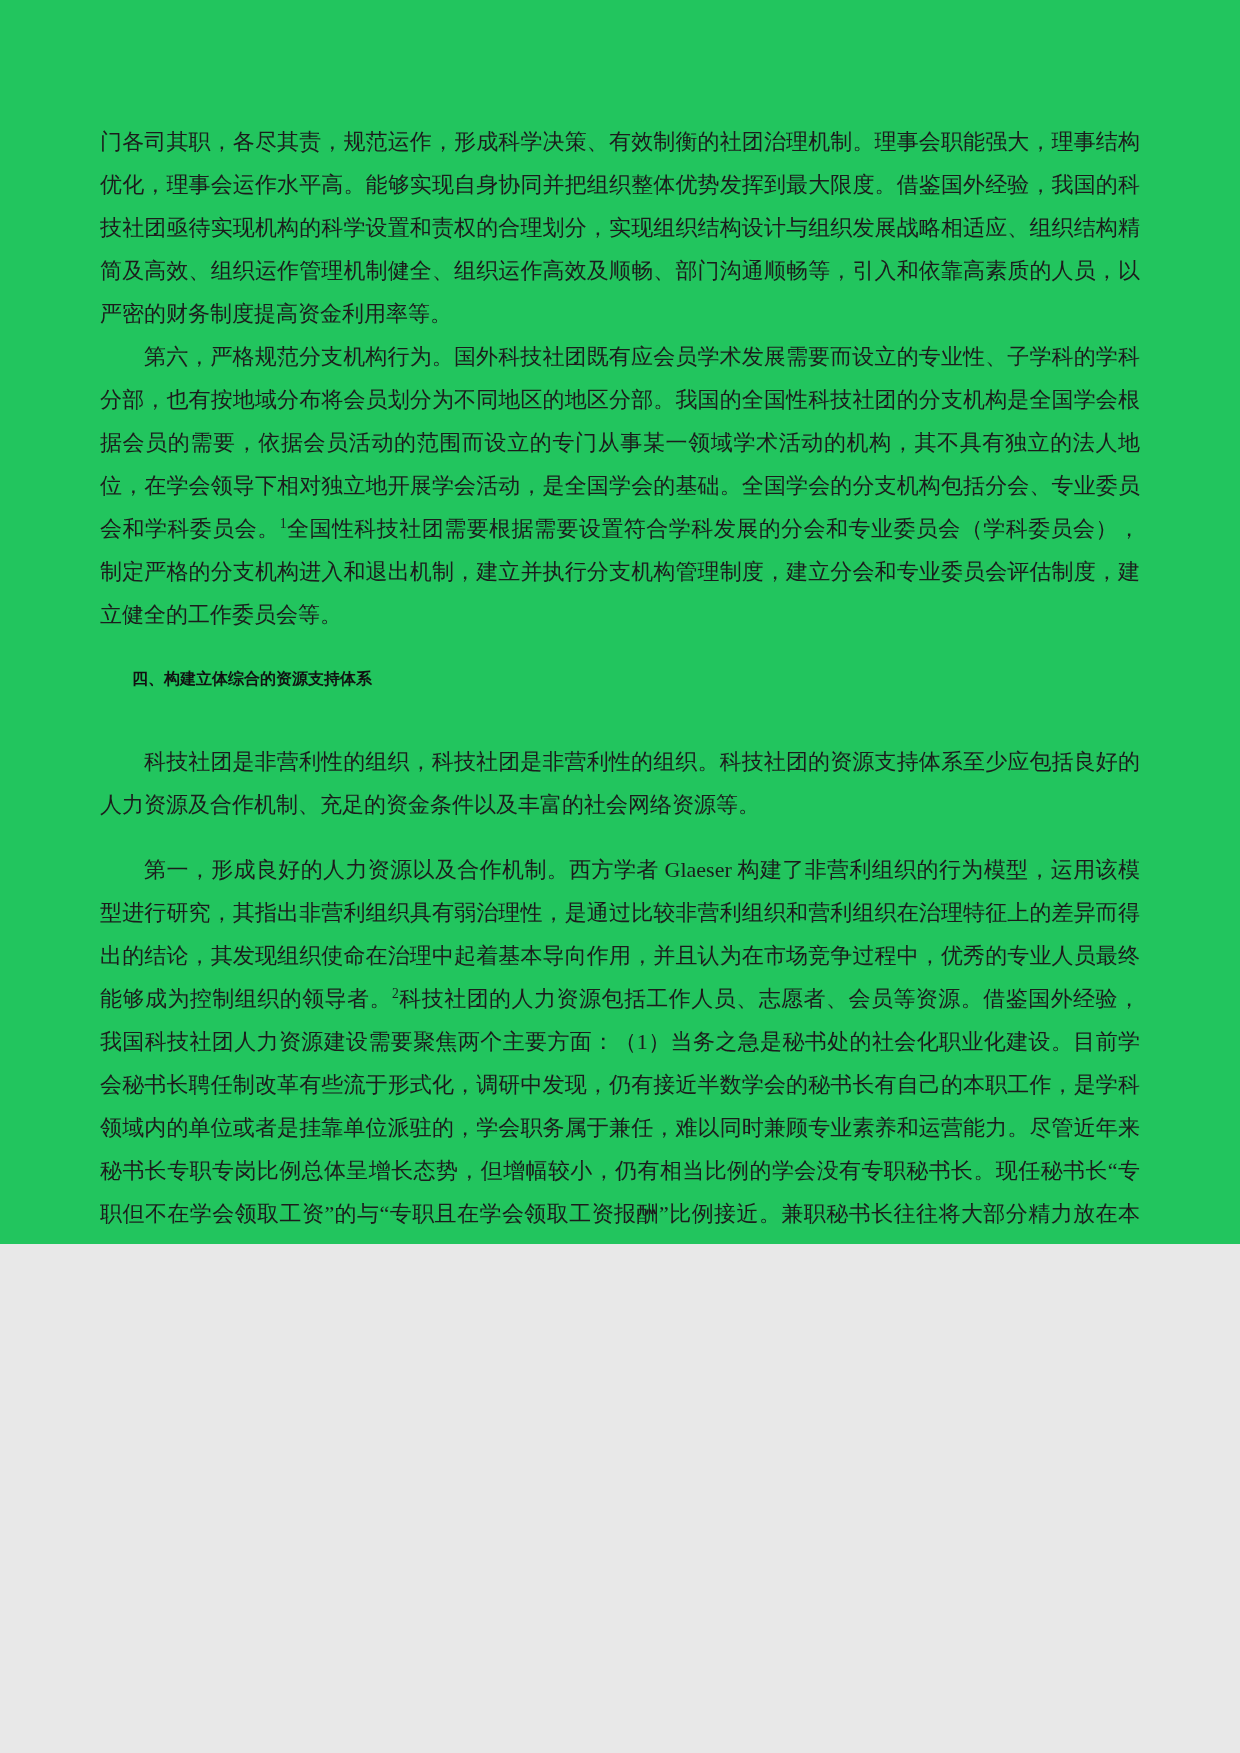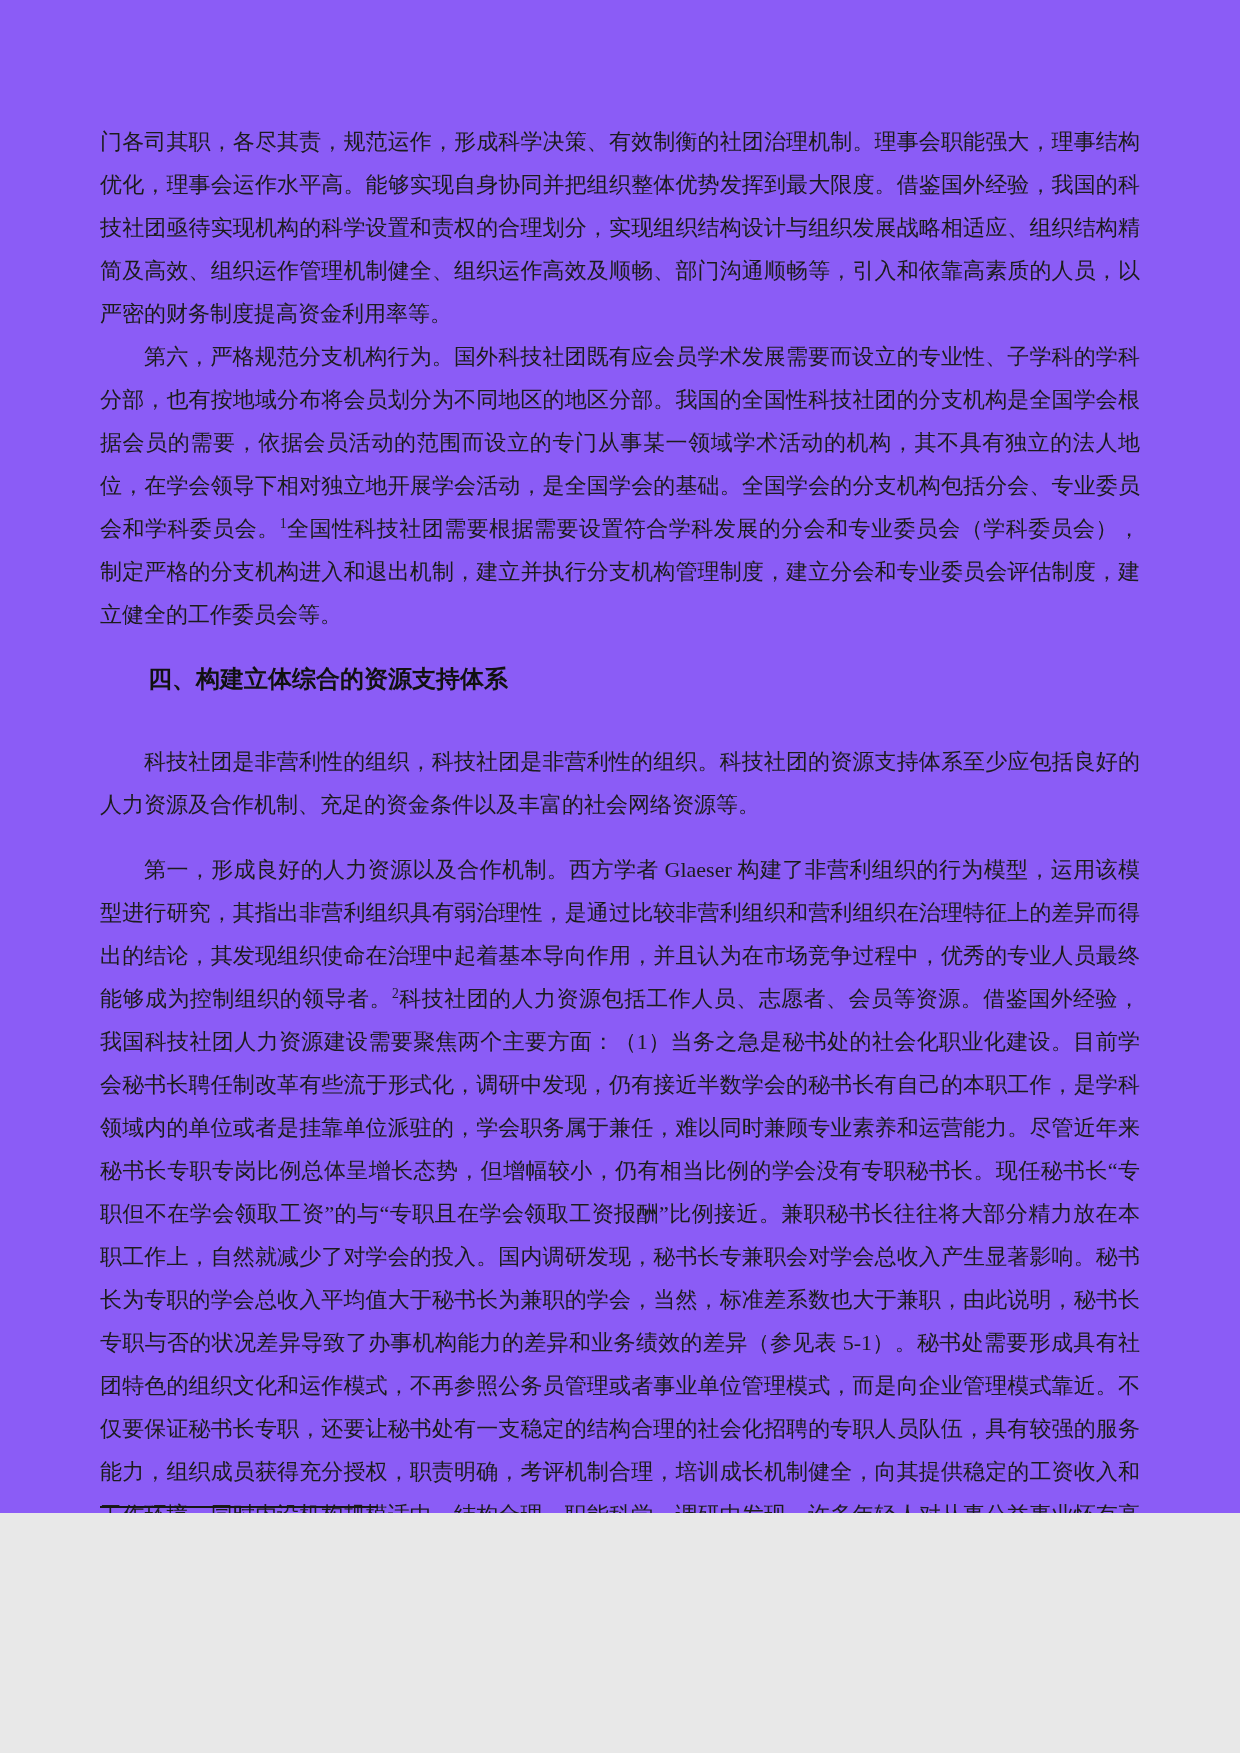--- a/index.html
+++ b/index.html
@@ -1,37 +1,37 @@
 <!DOCTYPE html>
 <html lang="zh"><head>
 <meta charset="utf-8">
 <style>
   html,body{margin:0;padding:0;background:#e8e8e8;}
   .page{
     position:relative;
-    width:1240px;height:1513px;
+    width:1240px;height:1244px;
     margin:0 auto;
-    background:#8b5cf6;
+    background:#22c55e;
     color:#1c1c1c;
     font-family:"Liberation Serif","DejaVu Serif",serif;
     overflow:hidden;
   }
   .doc-body{
     position:absolute;
     left:100px;top:120px;width:1040px;
     font-size:22px;
     line-height:43px;
     text-align:justify;
   }
   .para{margin:0;}
   .para.indent{text-indent:2em;font-family:Liberation Serif, serif;}
   .para.gap{margin-top:22px;}
   .section-heading{
     font-family:"Liberation Sans","DejaVu Sans",sans-serif;
-    font-size:24px;
+    font-size:16px;
     font-weight:bold;
     line-height:43px;
     margin:21px 0 40px 0;
     text-indent:2em;
     color:#111111;
   }
   sup.fn-ref{
     font-size:0.62em;
     line-height:0;
     vertical-align:super;

